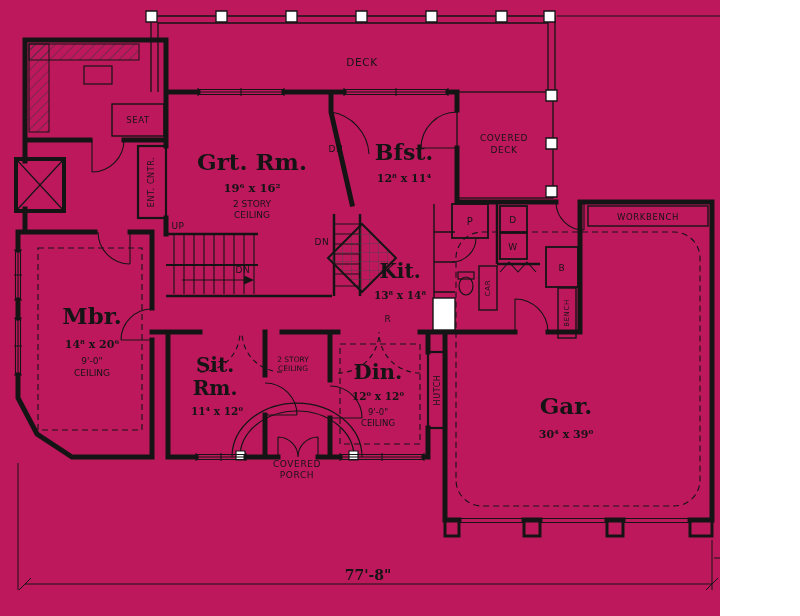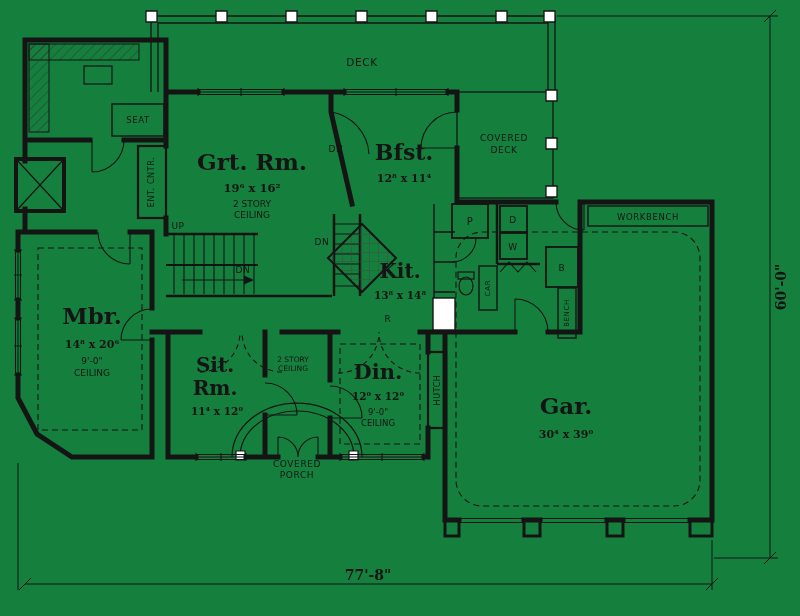--- a/index.html
+++ b/index.html
@@ -1,16 +1,16 @@
 <!DOCTYPE html>
 <html><head>
 <meta charset="utf-8">
 <style>
   html,body{margin:0;padding:0;background:#fff;}
-  .page{position:relative;width:800px;height:616px;background:#15803d;overflow:hidden;
+  .page{position:relative;width:720px;height:616px;background:#be185d;overflow:hidden;
         font-family:"DejaVu Sans",sans-serif;}
   svg{display:block;}
   svg text{fill:#141414;}
   .name{font-family:"DejaVu Serif",serif;font-weight:bold;}
   .size{font-family:"DejaVu Serif",serif;font-weight:bold;}
   .note{font-family:"DejaVu Sans",sans-serif;}
   .cap{font-family:"DejaVu Sans",sans-serif;letter-spacing:.6px;}
   .dimtxt{font-family:"DejaVu Serif",serif;font-weight:bold;}
 </style>
 </head>

